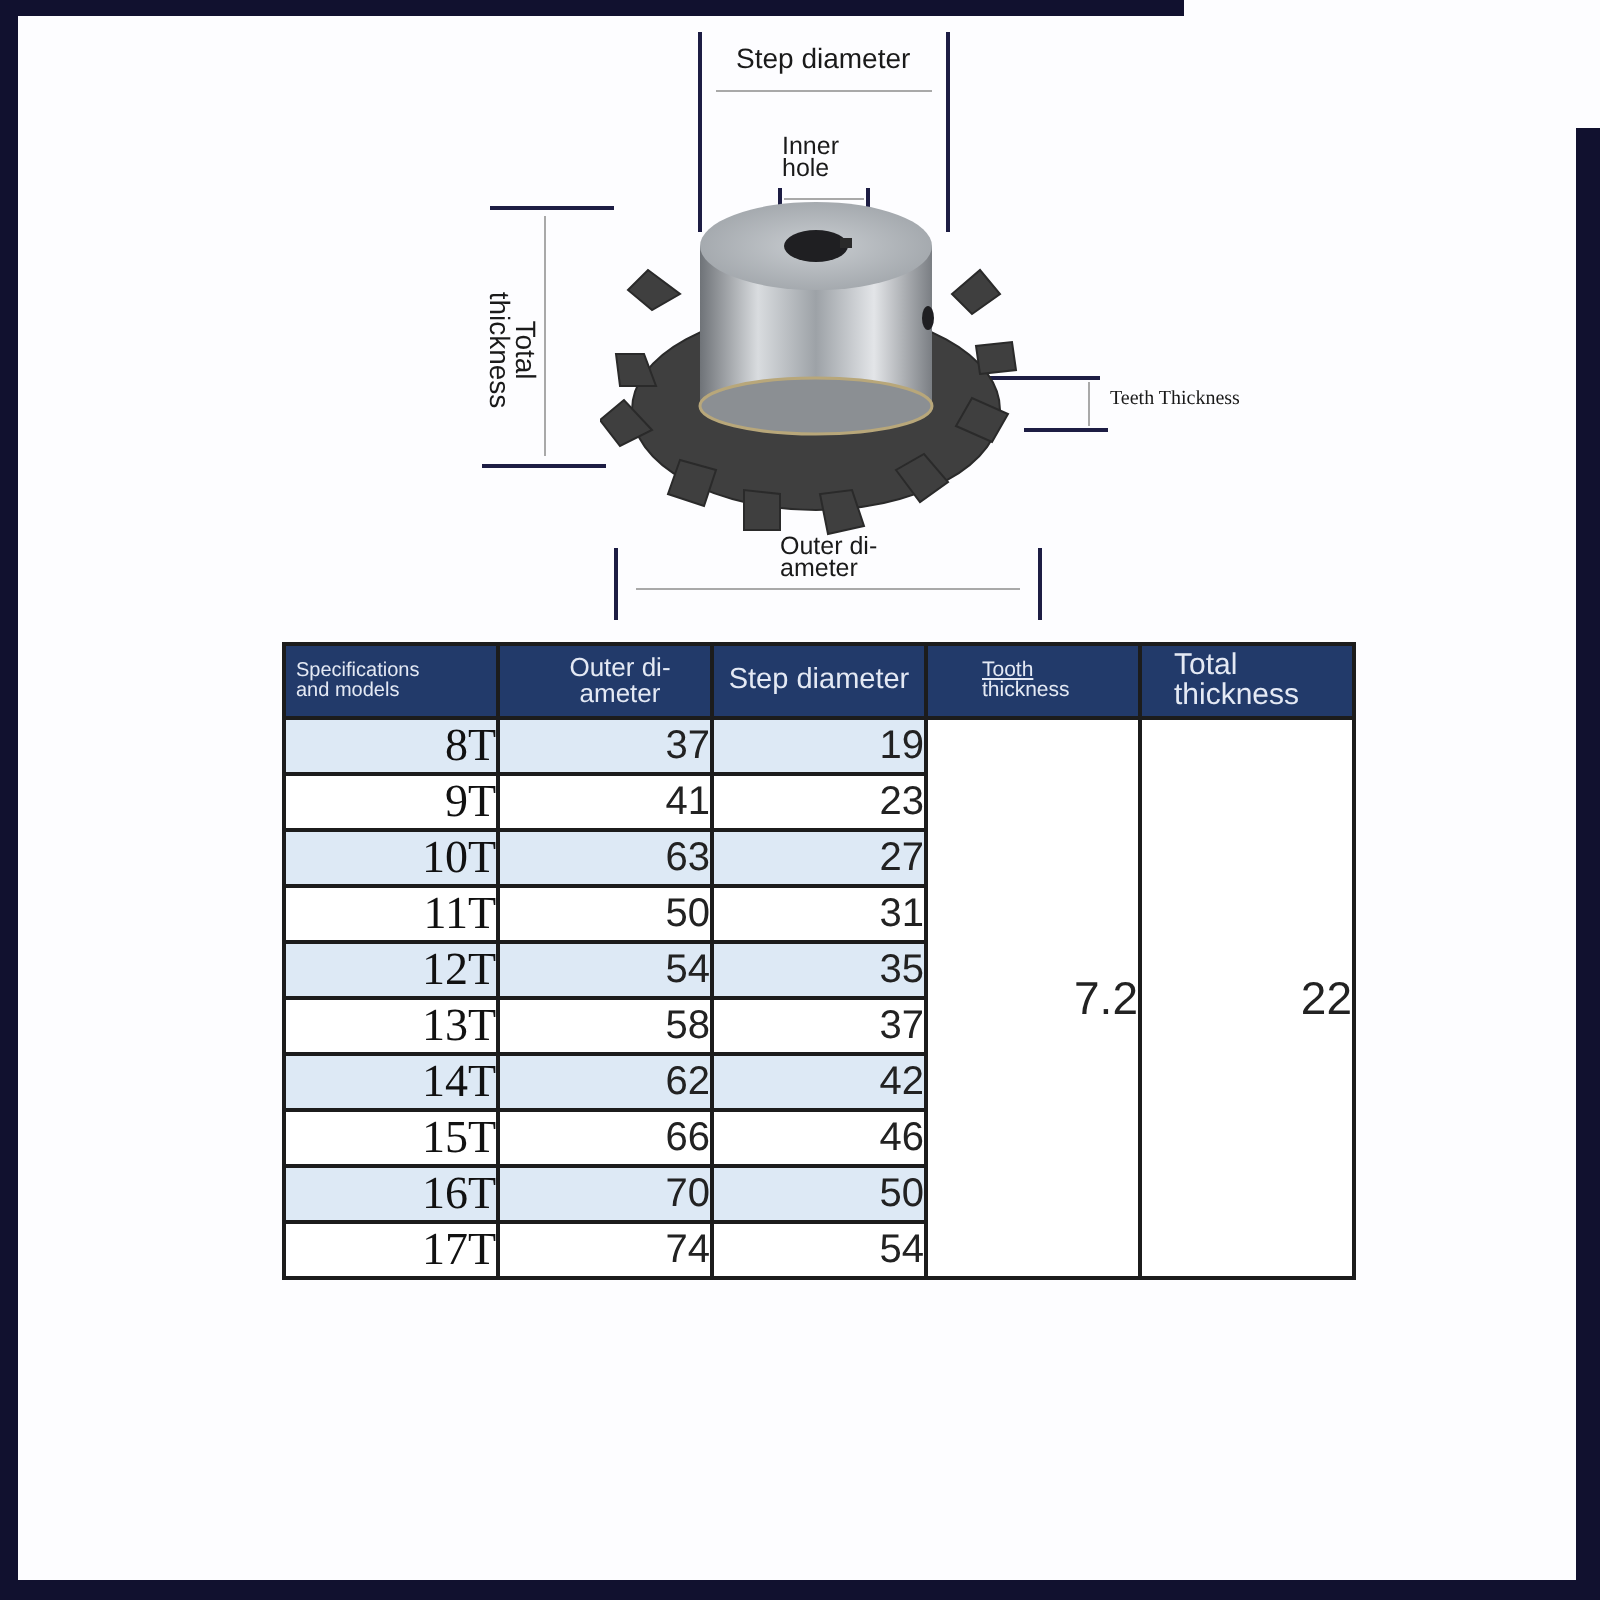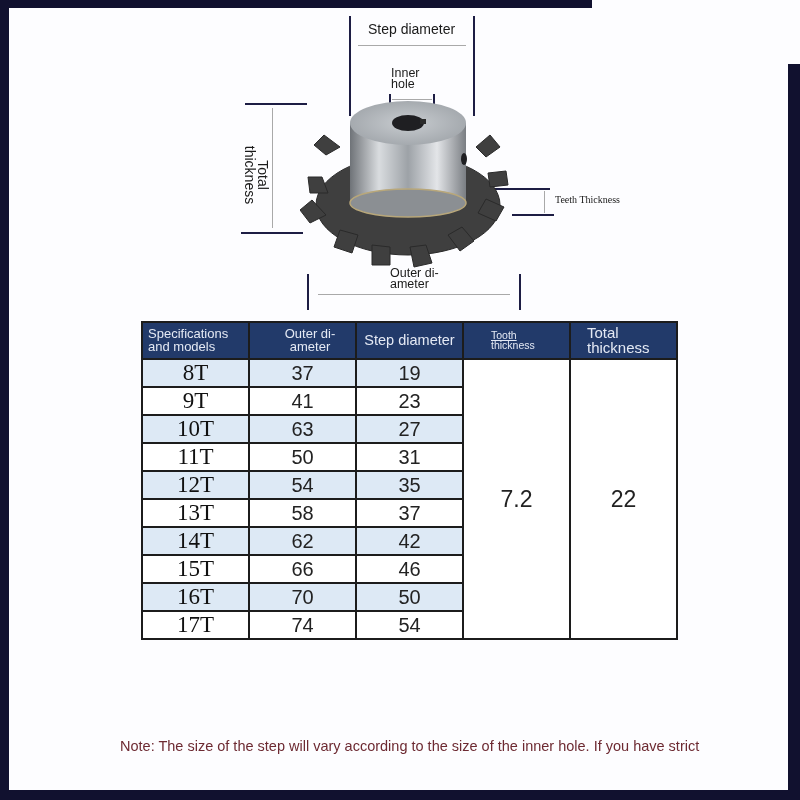--- a/index.html
+++ b/index.html
@@ -41,28 +41,28 @@
   .spec-table {
     position: absolute; left: 141px; top: 321px; width: 535px;
     border-collapse: collapse; table-layout: fixed;
   }
   .spec-table th {
     background: #223a6a; color: #e4e9f4; font-weight: normal; text-align: left;
     border: 2px solid #1c1c1c; height: 37px; vertical-align: middle; padding: 0 5px;
     line-height: 0.95;
   }
   .spec-table td {
-    border: 2px solid #1c1c1c; height: 20px; text-align: center; vertical-align: middle;
+    border: 2px solid #1c1c1c; height: 20px; text-align: right; vertical-align: middle;
     font-size: 20px; color: #222; background: #ffffff;
   }
   .spec-table tr.alt td.shade { background: #dde9f5; }
   .spec-table td.model { font-family: "Liberation Serif", serif; font-size: 23px; color: #111; }
   .spec-table td.merged { background: #ffffff; font-size: 23px; }
 
-  .th-spec { font-size: 13px; }
+  .th-spec { font-size: 10px; }
   .th-outer { font-size: 13px; text-align: center !important; padding-left: 20px !important; }
   .th-step { font-size: 14.5px; text-align: center !important; }
   .th-tooth { font-size: 10.5px; text-align: center !important; padding-right: 20px !important; }
   .th-total { font-size: 15px; padding-left: 16px !important; }
 
   .note {
     position: absolute; left: 120px; top: 733px; width: 640px;
     font-size: 14.5px; line-height: 27px; color: #6d2a32;
   }
 </style>
@@ -227,14 +227,13 @@
     </tr>
     <tr>
       <td class="model">17T</td>
       <td>74</td>
       <td>54</td>
     </tr>
   </tbody>
 </table>
 
 <div class="note">
-  <div>Note: The size of the step will vary according to the size of the inner hole. If you have strict</div>
 </div>
 
 </body></html>

